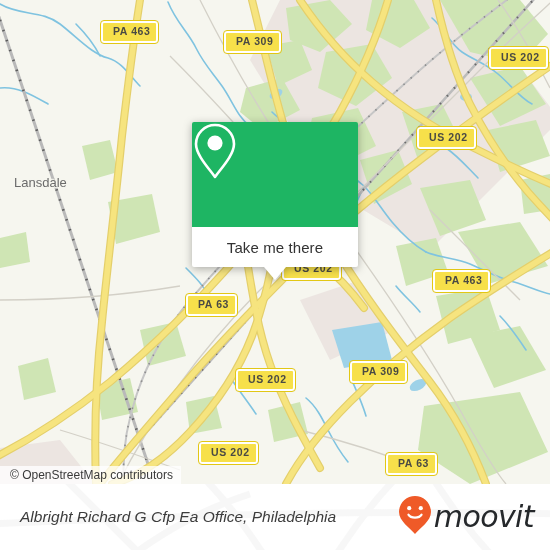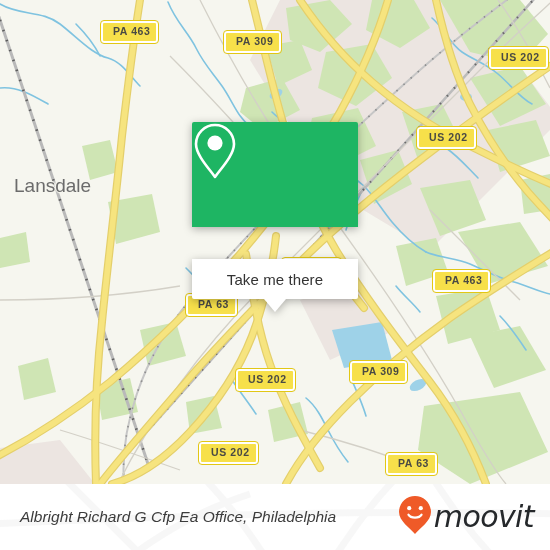--- a/index.html
+++ b/index.html
@@ -32,21 +32,21 @@
     padding:2px 6px 3px 10px;
     white-space:nowrap;
     font-family:"Liberation Sans","DejaVu Sans",sans-serif;
     box-sizing:border-box;
   }
 
   
   .place-label{
     position:absolute;
     color:#6b6b6b;
-    font-size:19px;
+    font-size:13px;
     font-family:"Liberation Sans","DejaVu Sans",sans-serif;
     text-shadow:
       1px 0 1px #f6f6ef,-1px 0 1px #f6f6ef,
       0 1px 1px #f6f6ef,0 -1px 1px #f6f6ef,
       1px 1px 1px #f6f6ef,-1px -1px 1px #f6f6ef;
     white-space:nowrap;
   }
 
   
   #popup{
@@ -56,21 +56,20 @@
   #popup-head{
     width:166px;height:105px;background:#1eb563;
     border-radius:2px 2px 0 0;
     display:flex;align-items:center;justify-content:center;
   }
   #popup-foot{
     width:166px;height:40px;background:#ffffff;
     border-radius:0 0 2px 2px;
     display:flex;align-items:center;justify-content:center;
     position:relative;
-    margin-top:32px;
   }
   #popup-foot-label{
     font-size:15px;color:#333333;
     font-family:"Liberation Sans","DejaVu Sans",sans-serif;
     letter-spacing:0.1px;
   }
   #popup-tail{
     position:absolute;left:50%;top:100%;
     margin-left:-11px;
     width:0;height:0;
@@ -276,20 +275,21 @@
             <circle cx="23" cy="21" r="7.6" fill="#ffffff"></circle>
           </svg>
         </span>
       </div>
       <div id="popup-foot">
         <span id="popup-foot-label">Take me there</span>
         <span id="popup-tail"></span>
       </div>
     </div>
 
+    <div id="attribution">© OpenStreetMap contributors</div>
   </div>
 
   <div id="bottombar">
 
     <svg id="bottombar-watermark" viewBox="0 0 550 66">
       <g fill="none" stroke="#f0f0f0" stroke-width="7">
         <path d="M60,-10 C90,20 120,50 150,80"></path>
         <path d="M200,-10 C230,20 250,50 270,80"></path>
         <path d="M330,80 C350,50 370,20 400,-10"></path>
         <path d="M430,-10 C450,20 470,50 500,80"></path>

